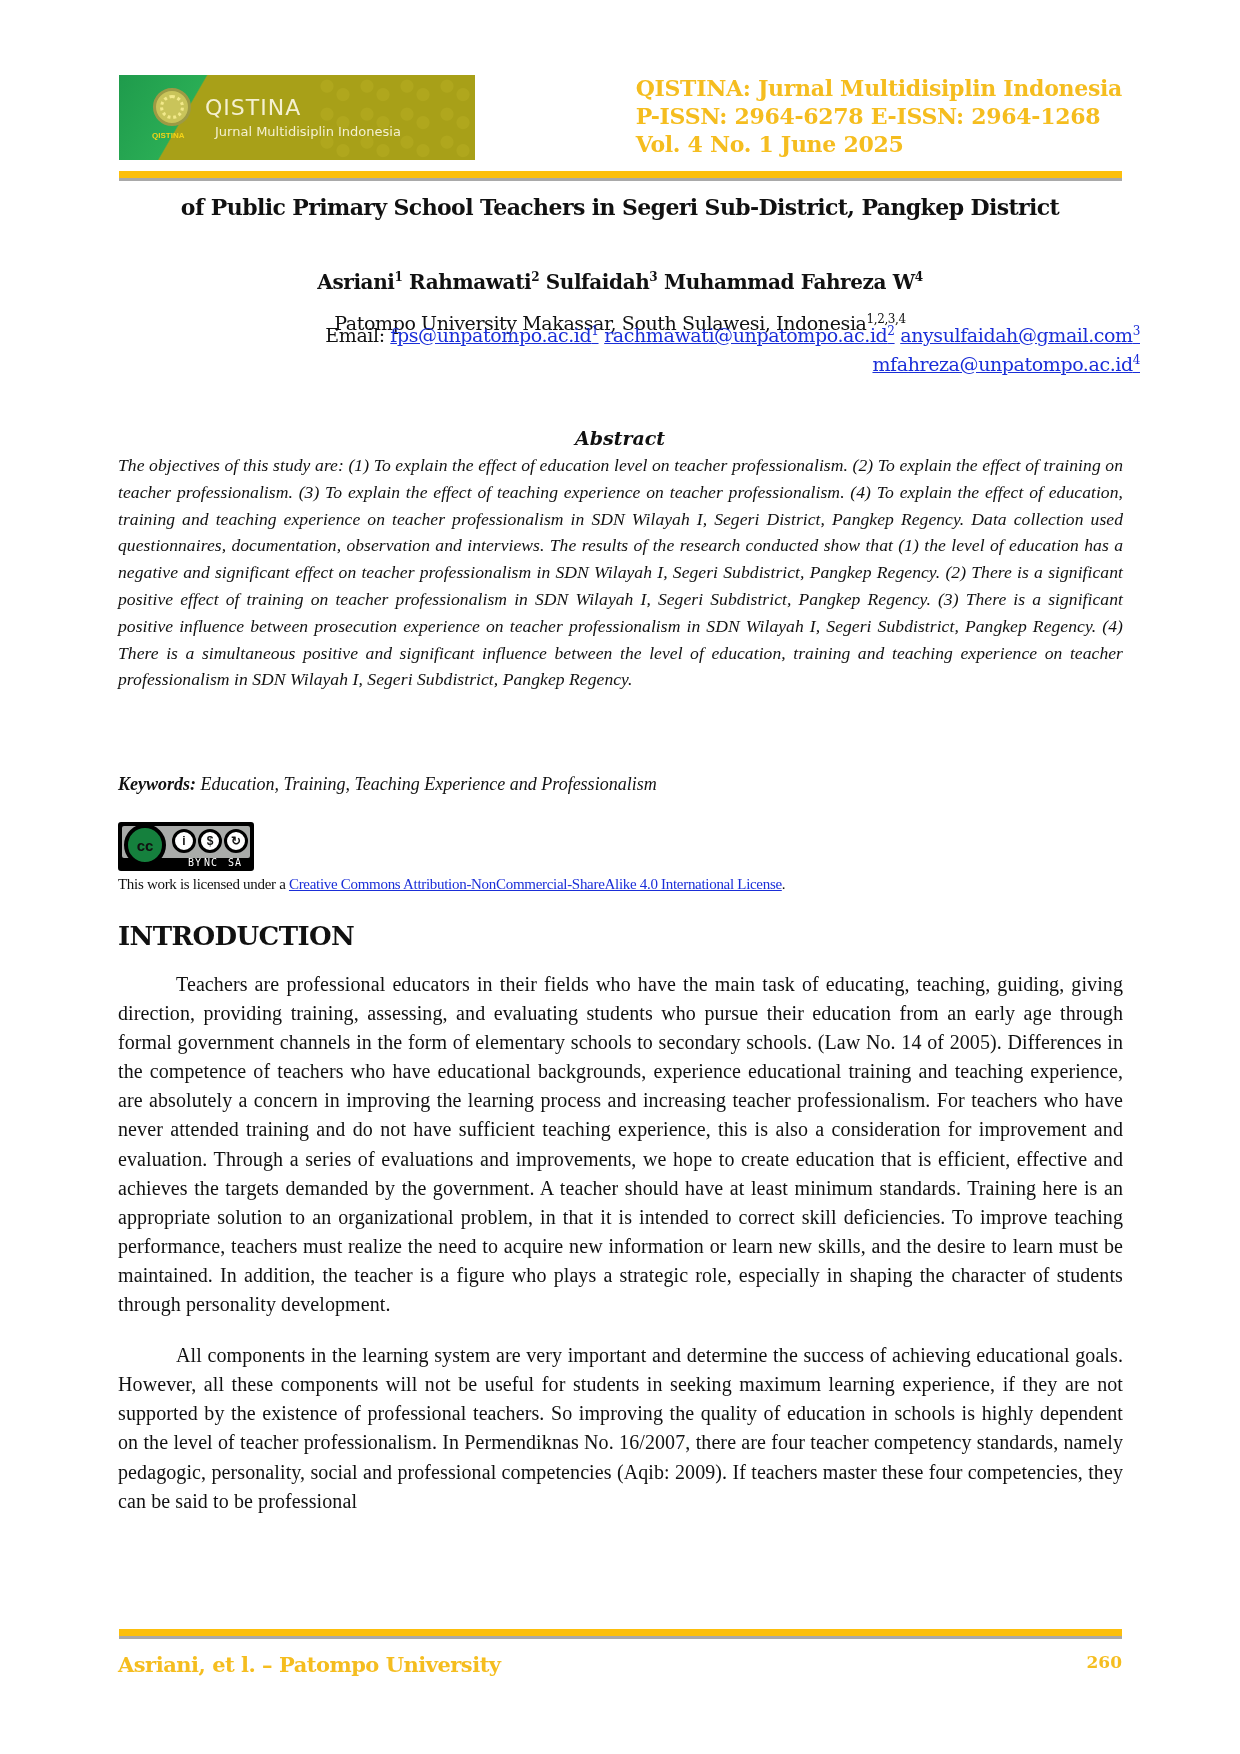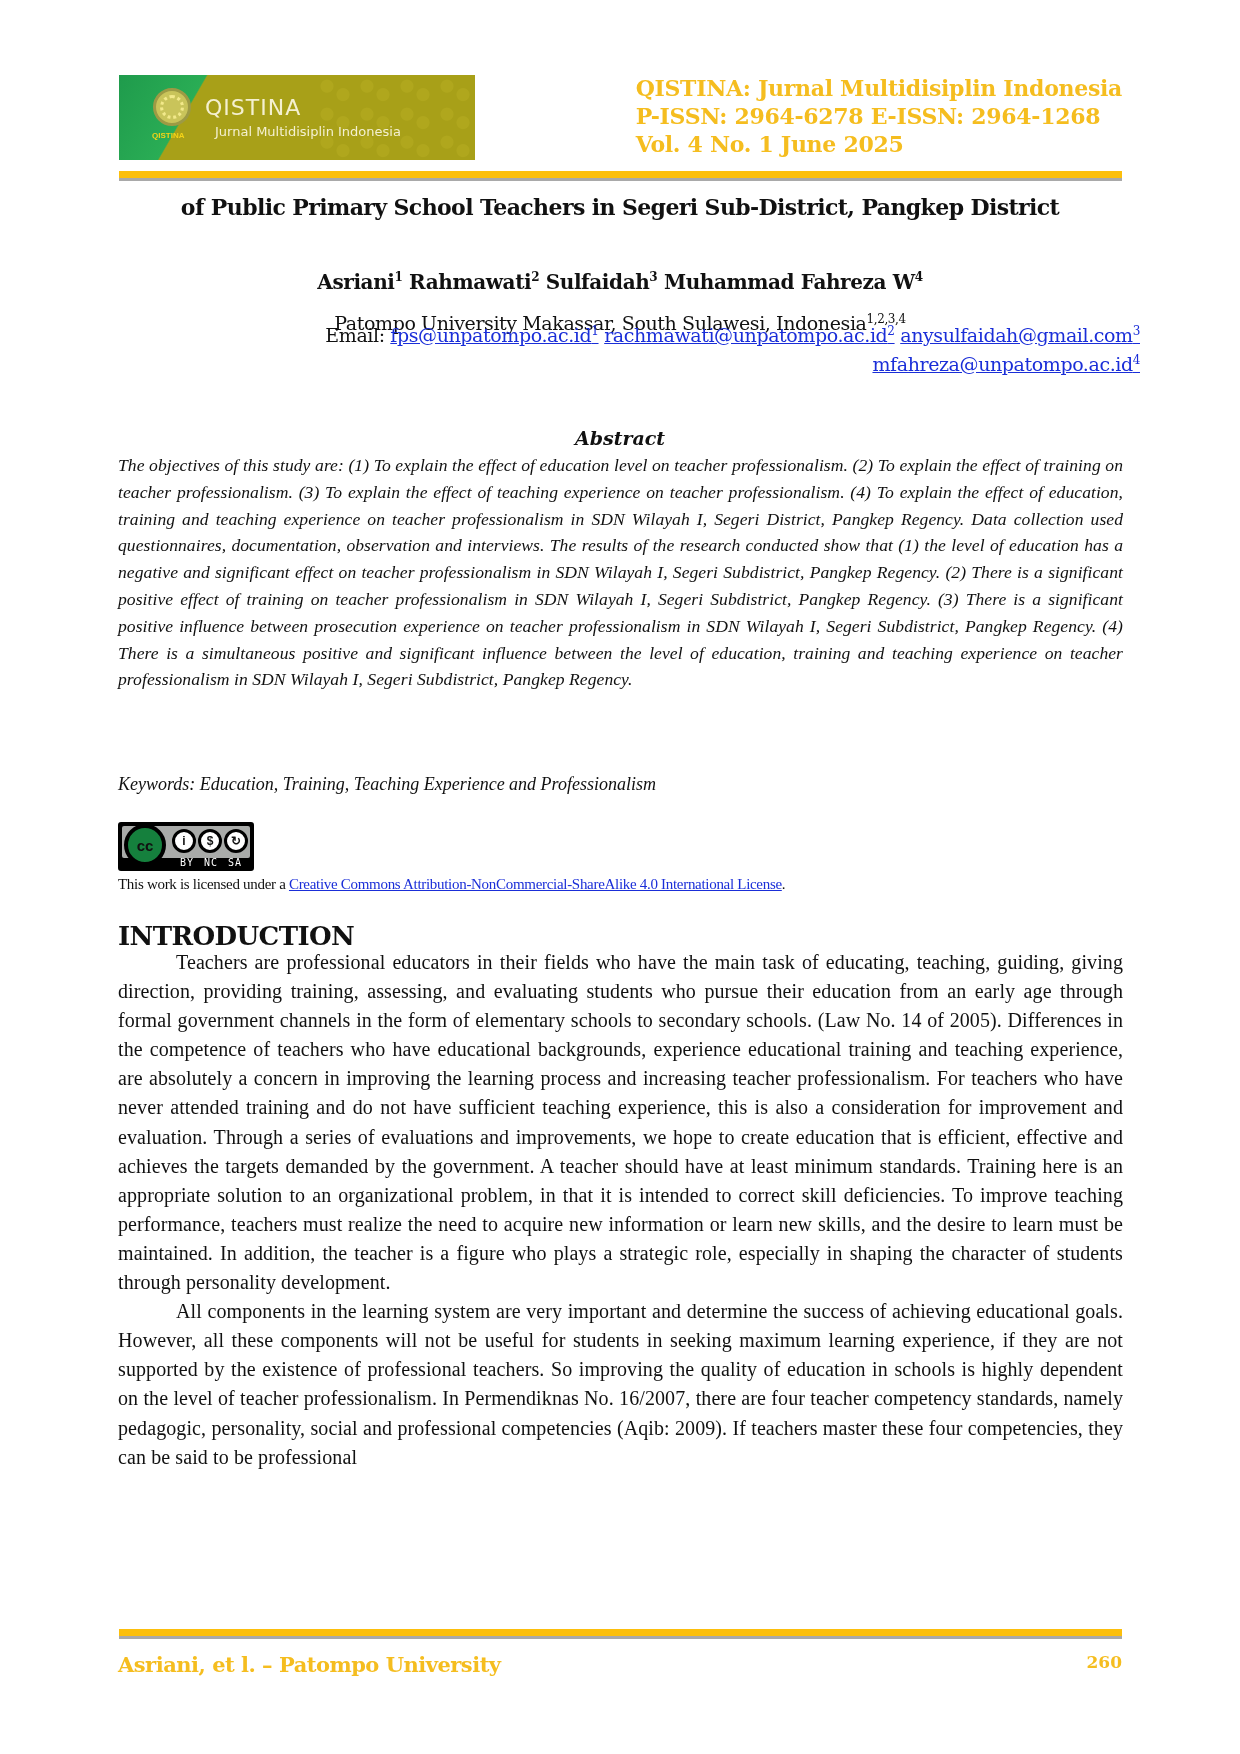--- a/index.html
+++ b/index.html
@@ -26,33 +26,33 @@
 
   .authors { position: absolute; left: 100px; width: 1040px; top: 270px; text-align: center; font-weight: bold; font-size: 20px; font-family: "DejaVu Serif", serif; letter-spacing: -0.4px; }
   .affil { position: absolute; left: 100px; width: 1040px; top: 312px; text-align: center; font-size: 19px; font-family: "DejaVu Serif", serif; letter-spacing: -0.4px; }
   .emails { position: absolute; left: 100px; width: 1040px; top: 321px; text-align: right; font-size: 19px; line-height: 29px; font-family: "DejaVu Serif", serif; letter-spacing: -0.4px; }
   .emails a { color: #1a2ed8; text-decoration: underline; }
   sup { font-size: 12px; vertical-align: super; line-height: 0; }
 
   .abstract-head { position: absolute; left: 100px; width: 1040px; top: 427px; text-align: center; font-weight: bold; font-style: italic; font-size: 19px; font-family: "DejaVu Serif", serif; }
   .abstract { position: absolute; left: 118px; width: 1005px; top: 452px; font-style: italic; font-size: 17.6px; line-height: 26.8px; text-align: justify; font-family: "Liberation Serif", serif; letter-spacing: 0.05px; }
   .keywords { position: absolute; left: 118px; width: 1005px; top: 774px; font-style: italic; font-size: 18px; font-family: "Liberation Serif", serif; }
-  .keywords b { font-weight: normal; text-align: right; }
+  .keywords b { font-weight: bold; text-align: right; }
 
   .cc-badge { position: absolute; left: 118px; top: 822px; width: 136px; height: 49px; background: #000; border: 2px solid #000; border-radius: 3px; }
   .cc-badge .top { position: absolute; left: 2px; top: 2px; width: 128px; height: 32px; background: #a9aba9; border-radius: 2px; }
   .cc-badge .cc { position: absolute; left: 4px; top: 0px; width: 42px; height: 42px; border-radius: 50%; background: #15803d; border: 4px solid #000; font-family: "Liberation Sans", sans-serif; font-weight: bold; font-size: 15px; display: flex; align-items: center; justify-content: center; }
   .cc-badge .ic { position: absolute; top: 5px; width: 24px; height: 24px; border-radius: 50%; background: #fff; border: 3px solid #000; font-family: "Liberation Sans", sans-serif; font-weight: bold; font-size: 12px; display: flex; align-items: center; justify-content: center; }
   .cc-badge .lbl { position: absolute; bottom: 1px; color: #fff; font-family: "DejaVu Sans Mono", monospace; font-size: 10px; letter-spacing: 1px; }
   .license { position: absolute; left: 118px; top: 876px; font-size: 15px; font-family: "Liberation Serif", serif; letter-spacing: -0.3px; }
   .license a { color: #1a2ed8; text-decoration: underline; }
 
   .section-head { position: absolute; left: 118px; top: 921px; font-weight: bold; font-size: 26px; font-family: "DejaVu Serif", serif; letter-spacing: -0.6px; }
   .body { position: absolute; left: 118px; width: 1005px; top: 948px; font-size: 20px; line-height: 29.1px; text-align: justify; font-family: "Liberation Serif", serif; letter-spacing: 0.1px; }
-  .body p { text-indent: 58px; }
+  .body p { text-indent: 58px; margin-top: 22px; }
 
   .footer-left { position: absolute; left: 118px; top: 1652px; color: #f5bd1f; font-weight: bold; font-size: 21px; font-family: "DejaVu Serif", serif; letter-spacing: -0.5px; }
   .footer-right { position: absolute; right: 118px; top: 1652px; color: #f5bd1f; font-weight: bold; font-size: 17px; font-family: "DejaVu Serif", serif; }
 </style>
 </head>
 <body>
 
 <div class="banner">
   <div class="green2"></div>
   <div class="pattern"></div>
@@ -97,21 +97,21 @@
 <div class="keywords">
   <b>Keywords:</b><span> Education, Training, Teaching Experience and Professionalism</span>
 </div>
 
 <div class="cc-badge">
   <div class="top"></div>
   <div class="cc">cc</div>
   <div class="ic" style="left:52px">i</div>
   <div class="ic" style="left:78px">$</div>
   <div class="ic" style="left:104px">↻</div>
-  <div class="lbl" style="left:60px">BY</div>
+  <div class="lbl" style="left:68px">BY</div>
   <div class="lbl" style="left:84px">NC</div>
   <div class="lbl" style="left:108px">SA</div>
 </div>
 
 <div class="license">
   <span>This work is licensed under a </span><a>Creative Commons Attribution-NonCommercial-ShareAlike 4.0 International License</a><span>.</span>
 </div>
 
 <div class="section-head">INTRODUCTION</div>
 <div class="body">

